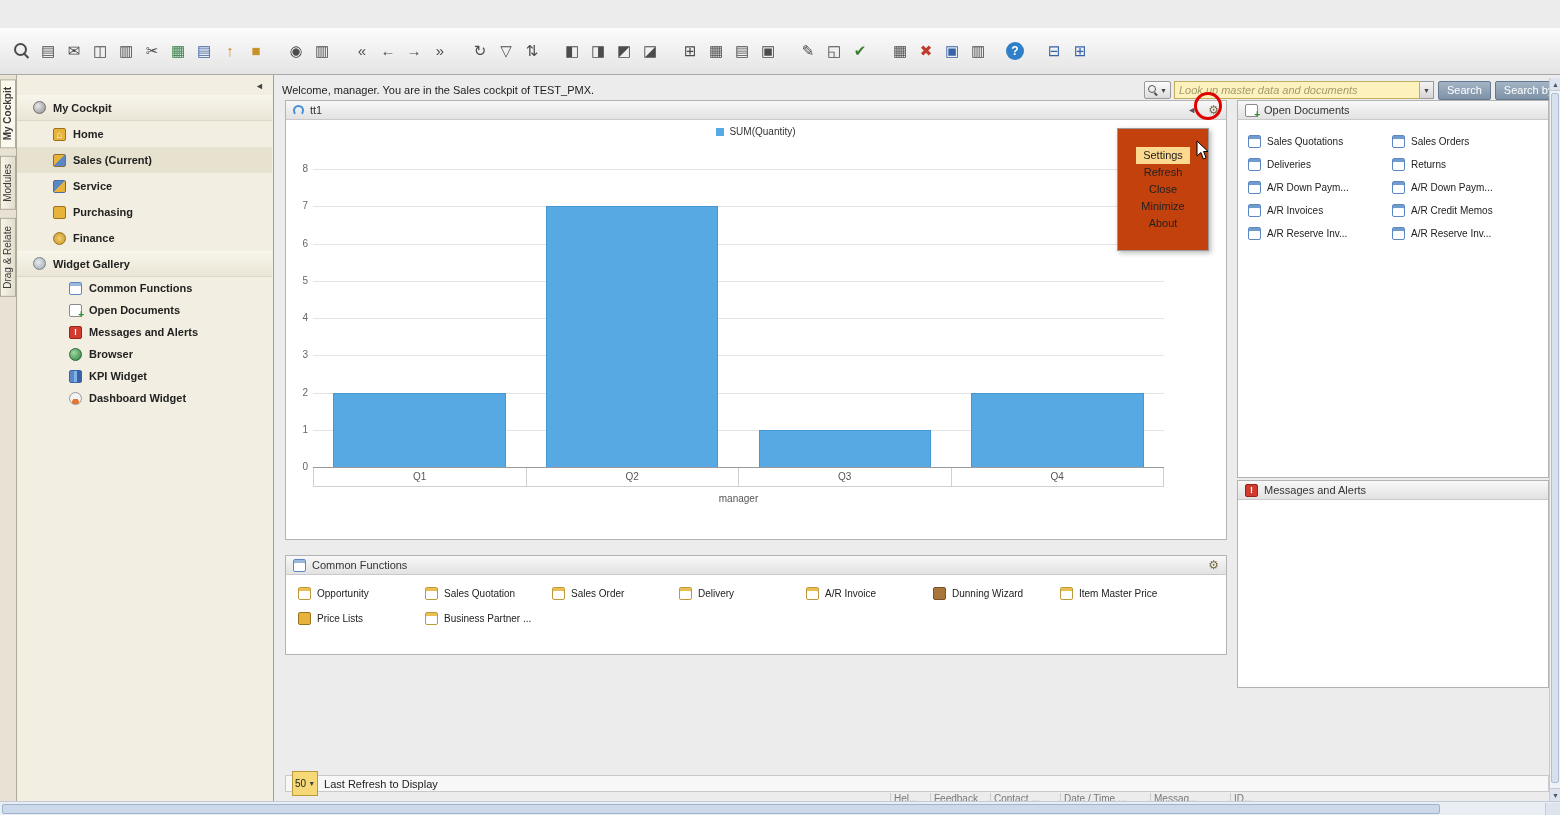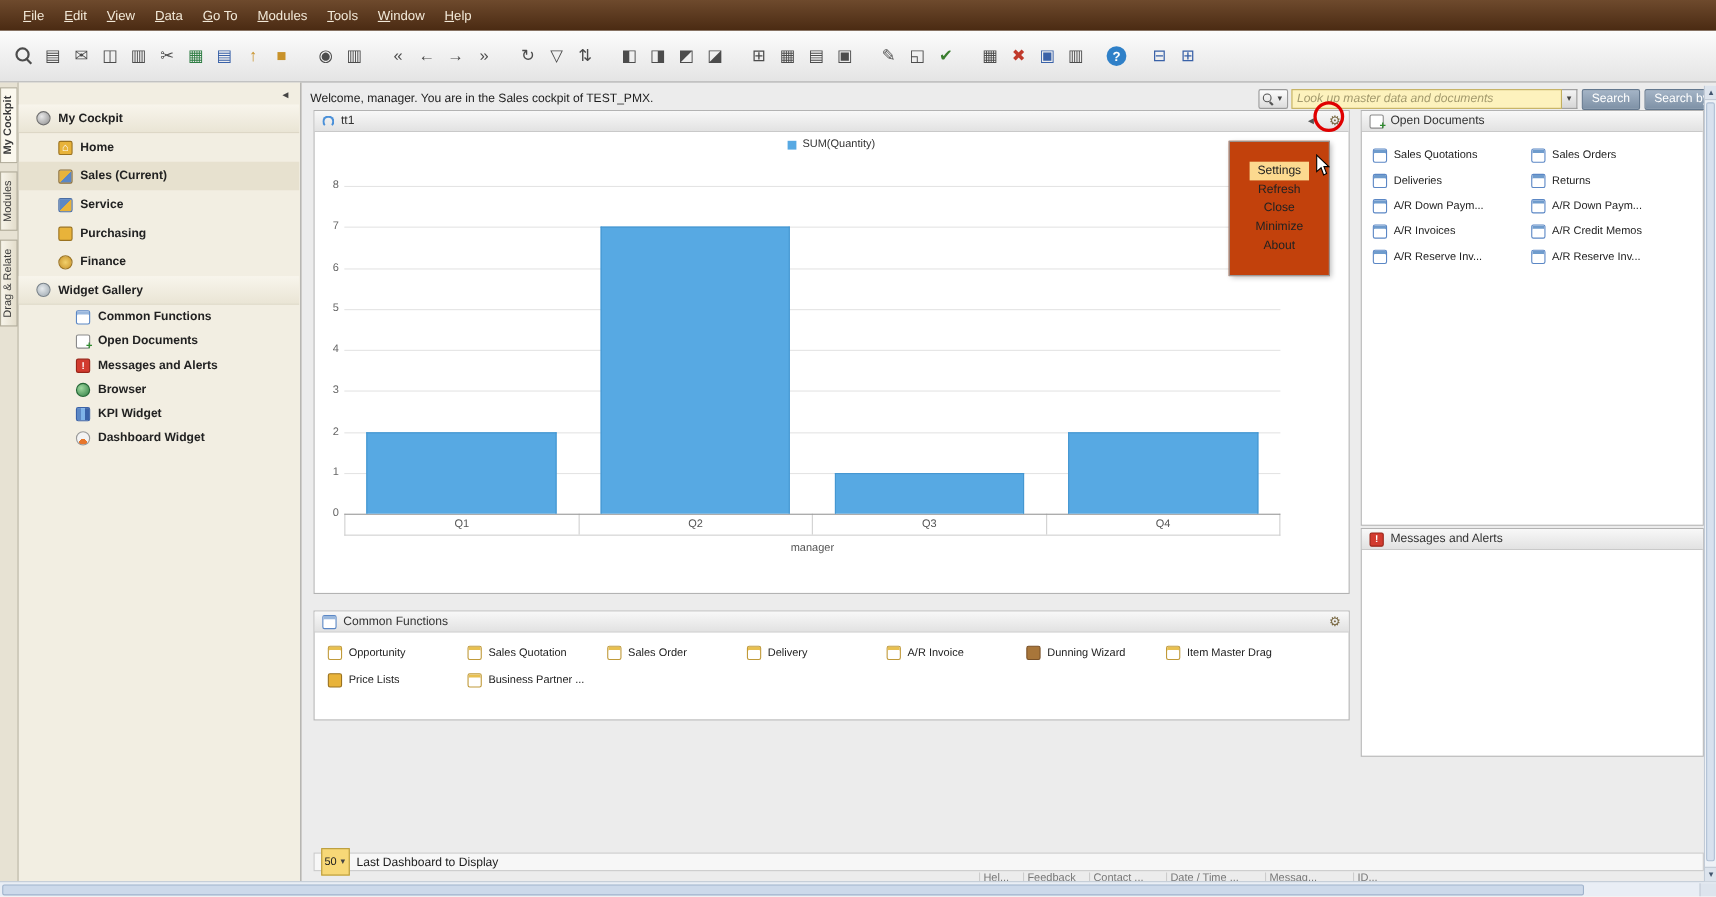--- a/index.html
+++ b/index.html
@@ -138,31 +138,20 @@
   .cm-item.hl { background:#fcd98f; }
   .highlight-circle { position:absolute; left:1194px; top:92px; width:28px; height:28px; border:3px solid #e00000;
     border-radius:50%; z-index:50; pointer-events:none; }
   .cursor { position:absolute; left:1196px; top:140px; z-index:60; pointer-events:none; }
 </style>
 </head>
 <body>
 
 <div id="app">
 
-  <div class="menu-bar" id="menu-items">
-      <span class="menu-item">File</span>
-      <span class="menu-item">Edit</span>
-      <span class="menu-item">View</span>
-      <span class="menu-item">Data</span>
-      <span class="menu-item">Go To</span>
-      <span class="menu-item">Modules</span>
-      <span class="menu-item">Tools</span>
-      <span class="menu-item">Window</span>
-      <span class="menu-item">Help</span>
-    </div>
 
   <div class="toolbar" id="toolbar-icons">
       <span class="tbi find-icon"></span>
       <span class="tbi print-icon">▤</span>
       <span class="tbi email-icon">✉</span>
       <span class="tbi screen-copy-icon">◫</span>
       <span class="tbi clipboard-icon">▥</span>
       <span class="tbi cut-icon">✂</span>
       <span class="tbi export-excel-icon" style="color: rgb(46, 125, 67);">▦</span>
       <span class="tbi export-word-icon" style="color: rgb(58, 98, 168);">▤</span>
@@ -359,21 +348,21 @@
           <div class="cf-item">
             <span class="ico gold-doc-icon"></span>
             <span class="lbl">A/R Invoice</span>
           </div>
           <div class="cf-item">
             <span class="ico dunning-wizard-icon"></span>
             <span class="lbl">Dunning Wizard</span>
           </div>
           <div class="cf-item">
             <span class="ico gold-doc-icon"></span>
-            <span class="lbl">Item Master Drag</span>
+            <span class="lbl">Item Master Price</span>
           </div>
           <div class="cf-item">
             <span class="ico price-lists-icon"></span>
             <span class="lbl">Price Lists</span>
           </div>
           <div class="cf-item">
             <span class="ico gold-doc-icon"></span>
             <span class="lbl">Business Partner ...</span>
           </div>
         </div>
@@ -441,21 +430,21 @@
       <span>Messages and Alerts</span>
     </div>
     <div class="widget-body"></div>
   </div>
 
   <div class="msg-bar">
     <span class="count-box">
       <span>50</span>
       <span class="count-dd">▼</span>
     </span>
-    <span>Last Dashboard to Display</span>
+    <span>Last Refresh to Display</span>
   </div>
   <div class="msg-headers" id="msg-headers">
       <span class="mh" style="left: 605px;">Hel...</span>
       <span class="mh" style="left: 645px;">Feedback</span>
       <span class="mh" style="left: 705px;">Contact ...</span>
       <span class="mh" style="left: 775px;">Date / Time ...</span>
       <span class="mh" style="left: 865px;">Messag...</span>
       <span class="mh" style="left: 945px;">ID...</span>
     </div>
 

